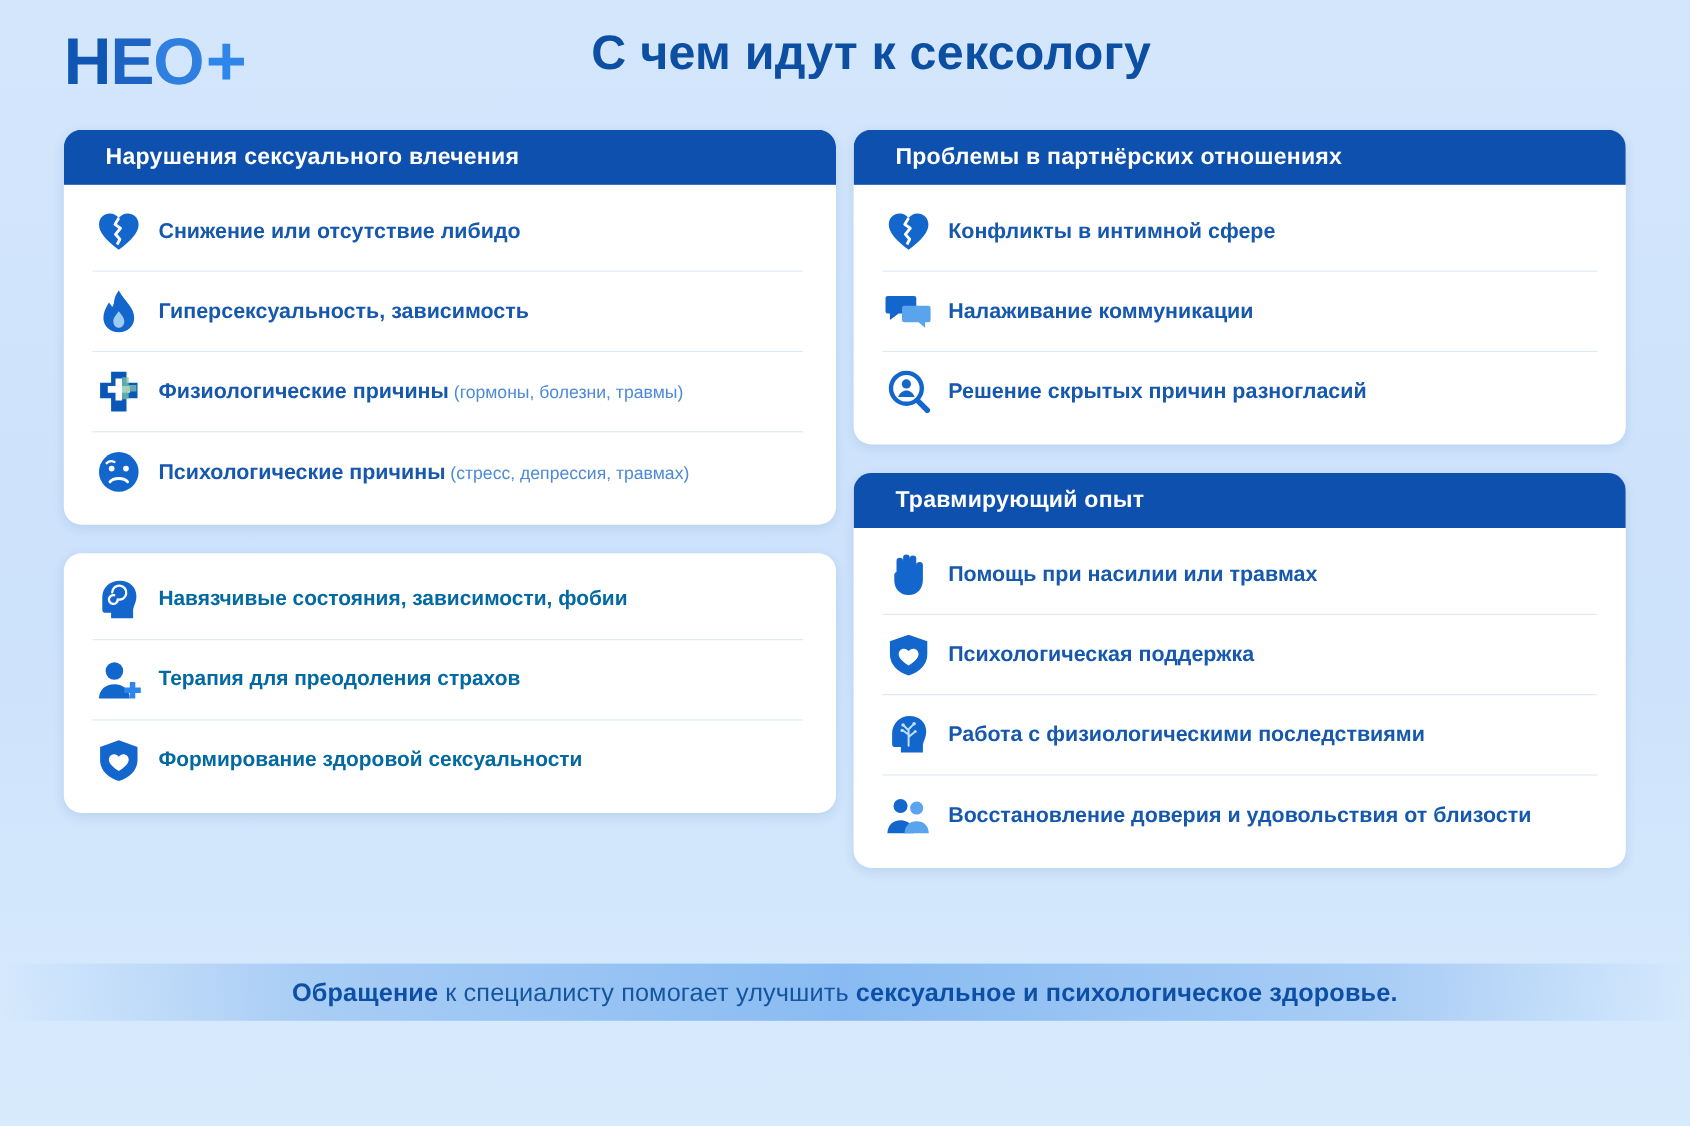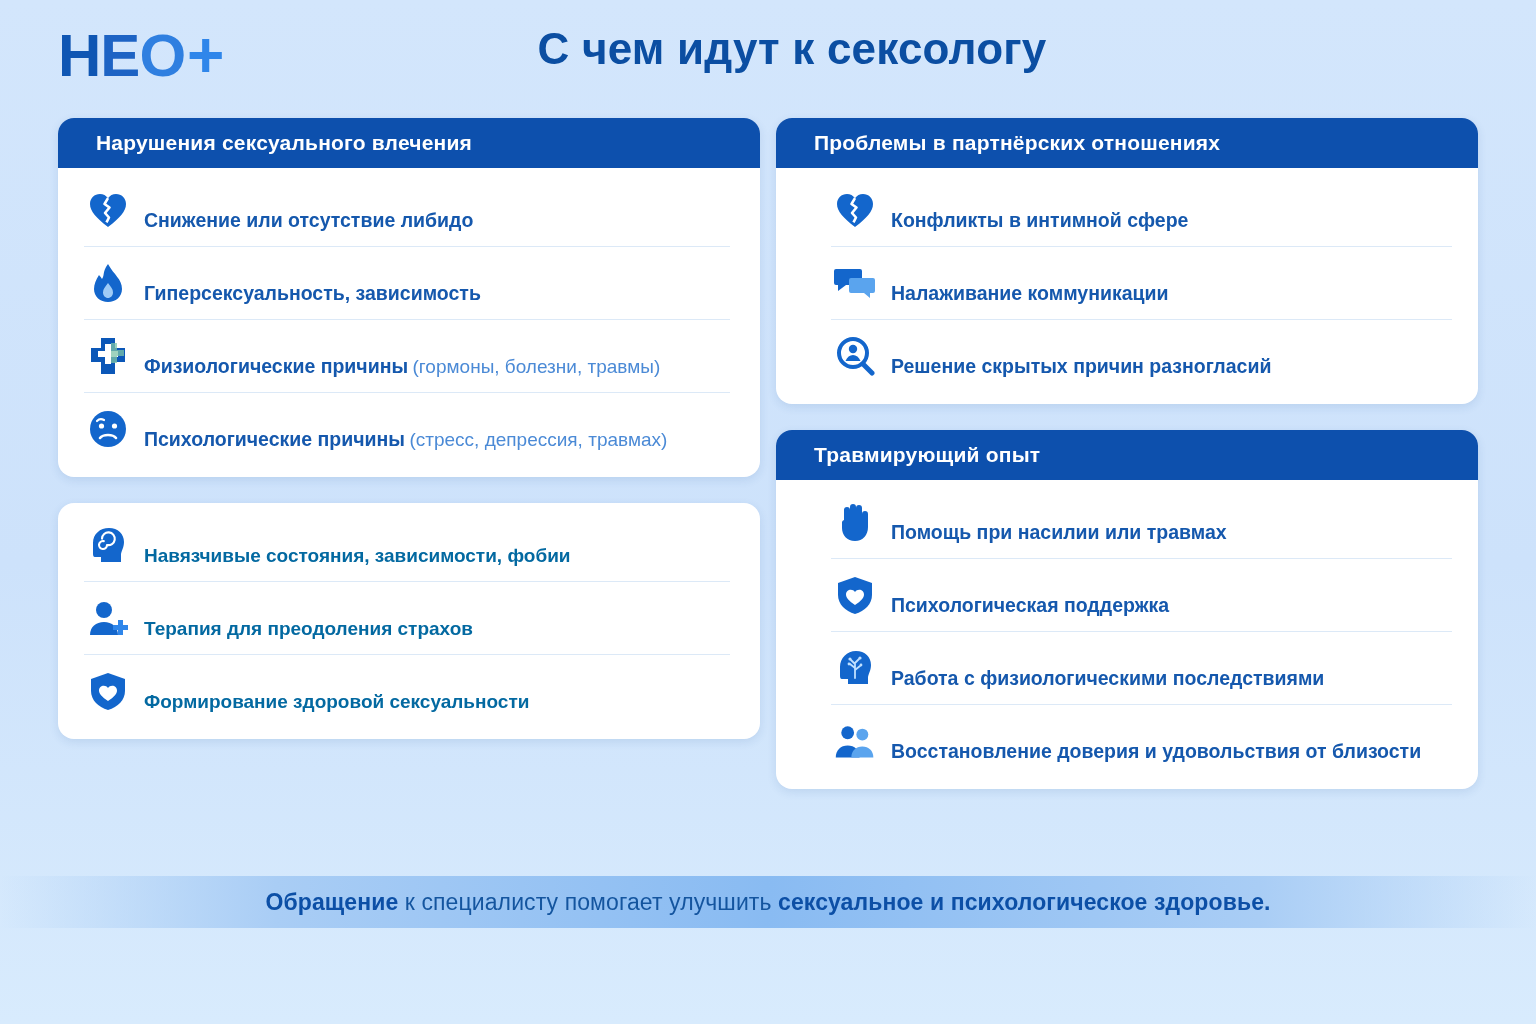--- a/index.html
+++ b/index.html
@@ -69,21 +69,21 @@
     color: #ffffff;
     font-size: 21px;
     font-weight: bold;
     padding: 13px 0 13px 38px;
     letter-spacing: 0.2px;
   }
   .card-body { padding: 6px 30px 12px 26px; }
 
   .row {
     display: flex;
-    align-items: flex-end;
+    align-items: center;
     gap: 14px;
     padding: 14px 2px;
     border-bottom: 1px solid #dce9f7;
     min-height: 54px;
   }
   .row:last-child { border-bottom: none; }
 
   .ico {
     flex: 0 0 44px;
     width: 44px; height: 44px;
@@ -91,33 +91,33 @@
   }
   .ico svg { display: block; }
 
   .txt { line-height: 1.18; }
   .txt .main {
     font-size: 19.5px;
     color: #1558ad;
     font-weight: bold;
   }
   .txt .sub {
-    font-size: 19px;
+    font-size: 16px;
     color: #4b8ad6;
     margin-top: 3px;
     font-weight: normal;
   }
   .txt .plain {
     font-size: 19px;
     color: #0369a1;
     font-weight: bold;
   }
 
   
-  .col.right .card-body { padding: 6px 26px 12px 26px; margin-left: 29px; }
+  .col.right .card-body { padding: 6px 26px 12px 26px; }
 
   
   .footer {
     position: absolute;
     left: 0; right: 0;
     bottom: 96px;
     height: 52px;
     background: linear-gradient(90deg, rgba(190,220,250,0) 0%, #a9cdf5 18%, #89bbf2 50%, #a9cdf5 82%, rgba(190,220,250,0) 100%);
     display: flex; align-items: center; justify-content: center;
   }

